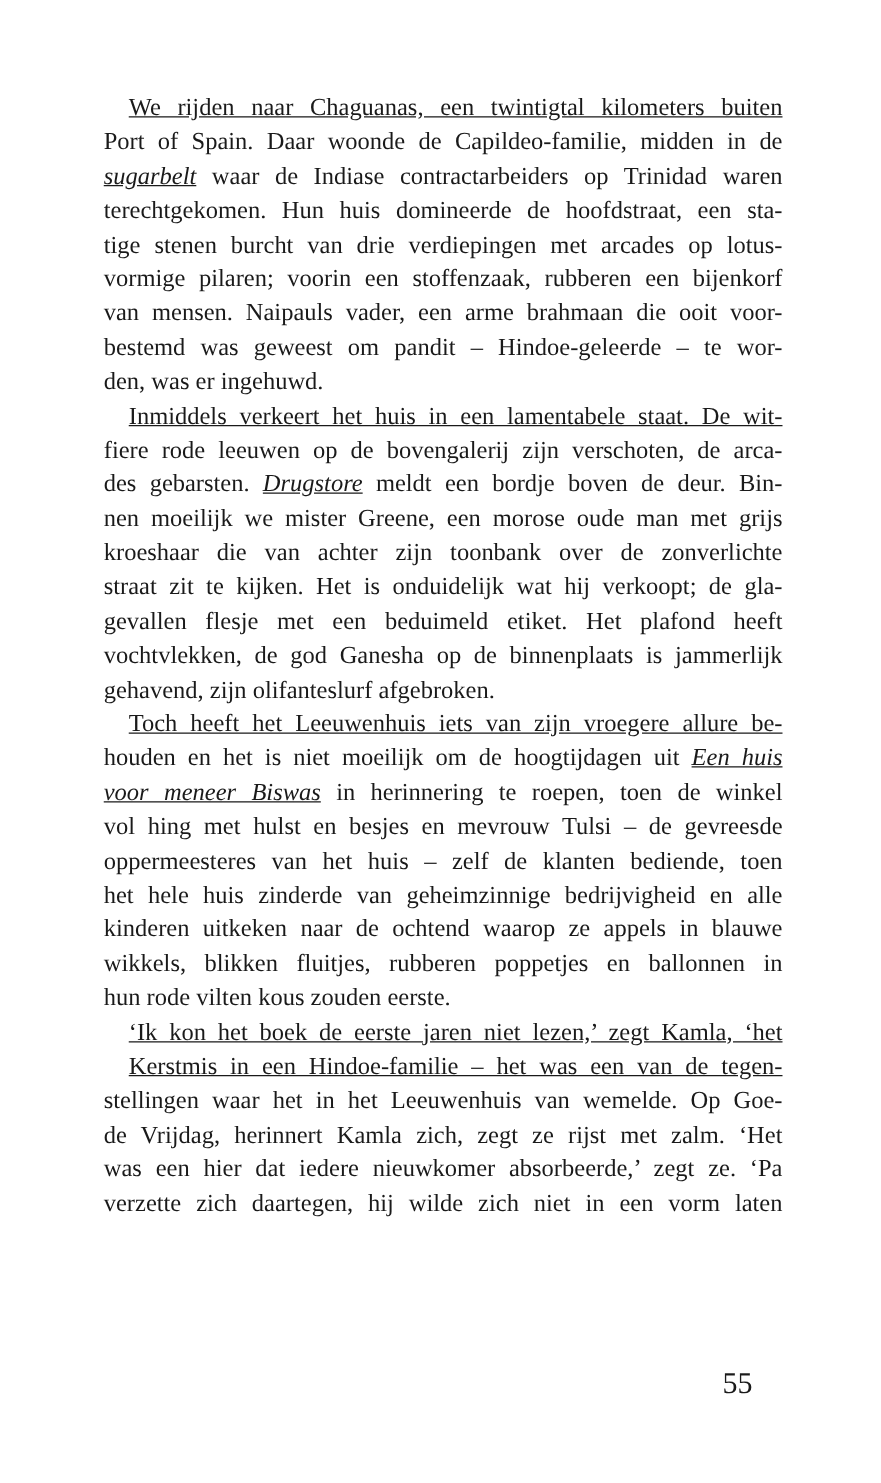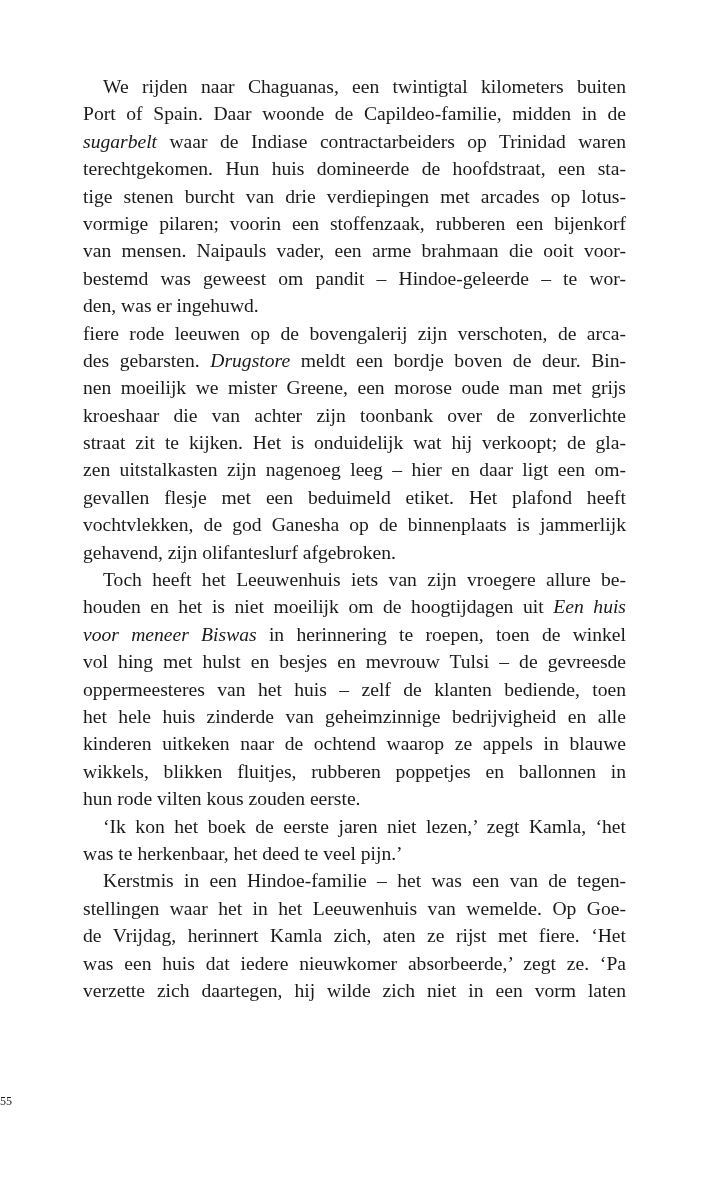--- a/index.html
+++ b/index.html
@@ -31,82 +31,82 @@
     white-space: nowrap;
     text-align: justify;
     text-align-last: justify;
     overflow: visible;
   }
   .line.last {
     text-align-last: left;
   }
   .line.indent {
     padding-left: 20px;
+    text-decoration: underline;
   }
   .page-number {
     position: absolute;
     left: 0;
     width: 602px;
     top: 1094px;
-    text-align: left;
+    text-align: right;
     font-family: "Liberation Serif", "DejaVu Serif", serif;
-    font-size: 12px;
+    font-size: 24px;
     color: #1a1a1a;
   }
-  em { font-style: italic; }
+  em { font-style: italic; text-decoration: underline; }
 </style>
 </head>
 <body>
 
 <div class="page">
 
   <div>
     <span class="line indent">We rijden naar Chaguanas, een twintigtal kilometers buiten</span>
     <span class="line">Port of Spain. Daar woonde de Capildeo-familie, midden in de</span>
     <span class="line"><em>sugarbelt</em><span> waar de Indiase contractarbeiders op Trinidad waren</span></span>
     <span class="line">terechtgekomen. Hun huis domineerde de hoofdstraat, een sta-</span>
     <span class="line">tige stenen burcht van drie verdiepingen met arcades op lotus-</span>
     <span class="line">vormige pilaren; voorin een stoffenzaak, rubberen een bijenkorf</span>
     <span class="line">van mensen. Naipauls vader, een arme brahmaan die ooit voor-</span>
     <span class="line">bestemd was geweest om pandit – Hindoe-geleerde – te wor-</span>
     <span class="line last">den, was er ingehuwd.</span>
   </div>
 
   <div>
+    <span class="line indent">Inmiddels verkeert het huis in een lamentabele staat. De wit-</span>
     <span class="line">fiere rode leeuwen op de bovengalerij zijn verschoten, de arca-</span>
     <span class="line"><span>des gebarsten. </span><em>Drugstore</em><span> meldt een bordje boven de deur. Bin-</span></span>
     <span class="line">nen moeilijk we mister Greene, een morose oude man met grijs</span>
     <span class="line">kroeshaar die van achter zijn toonbank over de zonverlichte</span>
     <span class="line">straat zit te kijken. Het is onduidelijk wat hij verkoopt; de gla-</span>
-    <span class="line">zen uitstalkasten zijn nagenoeg leeg – hier en daar ligt een om-</span>
     <span class="line">gevallen flesje met een beduimeld etiket. Het plafond heeft</span>
     <span class="line">vochtvlekken, de god Ganesha op de binnenplaats is jammerlijk</span>
     <span class="line last">gehavend, zijn olifanteslurf afgebroken.</span>
   </div>
 
   <div>
     <span class="line indent">Toch heeft het Leeuwenhuis iets van zijn vroegere allure be-</span>
     <span class="line"><span>houden en het is niet moeilijk om de hoogtijdagen uit </span><em>Een huis</em></span>
     <span class="line"><em>voor meneer Biswas</em><span>  in herinnering te roepen, toen de winkel</span></span>
     <span class="line">vol hing met hulst en besjes en mevrouw Tulsi – de gevreesde</span>
     <span class="line">oppermeesteres van het huis – zelf de klanten bediende, toen</span>
     <span class="line">het hele huis zinderde van geheimzinnige bedrijvigheid en alle</span>
     <span class="line">kinderen uitkeken naar de ochtend waarop ze appels in blauwe</span>
     <span class="line">wikkels, blikken fluitjes, rubberen poppetjes en ballonnen in</span>
     <span class="line last">hun rode vilten kous zouden eerste.</span>
   </div>
 
   <div>
     <span class="line indent">‘Ik kon het boek de eerste jaren niet lezen,’ zegt Kamla, ‘het</span>
-    <span class="line last">was te herkenbaar, het deed te veel pijn.’</span>
   </div>
 
   <div>
     <span class="line indent">Kerstmis in een Hindoe-familie – het was een van de tegen-</span>
     <span class="line">stellingen waar het in het Leeuwenhuis van wemelde. Op Goe-</span>
-    <span class="line">de Vrijdag, herinnert Kamla zich, aten ze rijst met fiere. ‘Het</span>
-    <span class="line">was een huis dat iedere nieuwkomer absorbeerde,’ zegt ze. ‘Pa</span>
+    <span class="line">de Vrijdag, herinnert Kamla zich, zegt ze rijst met zalm. ‘Het</span>
+    <span class="line">was een hier dat iedere nieuwkomer absorbeerde,’ zegt ze. ‘Pa</span>
     <span class="line">verzette zich daartegen, hij wilde zich niet in een vorm laten</span>
   </div>
 
 </div>
 
 <div class="page-number">55</div>
 
 </body></html>

